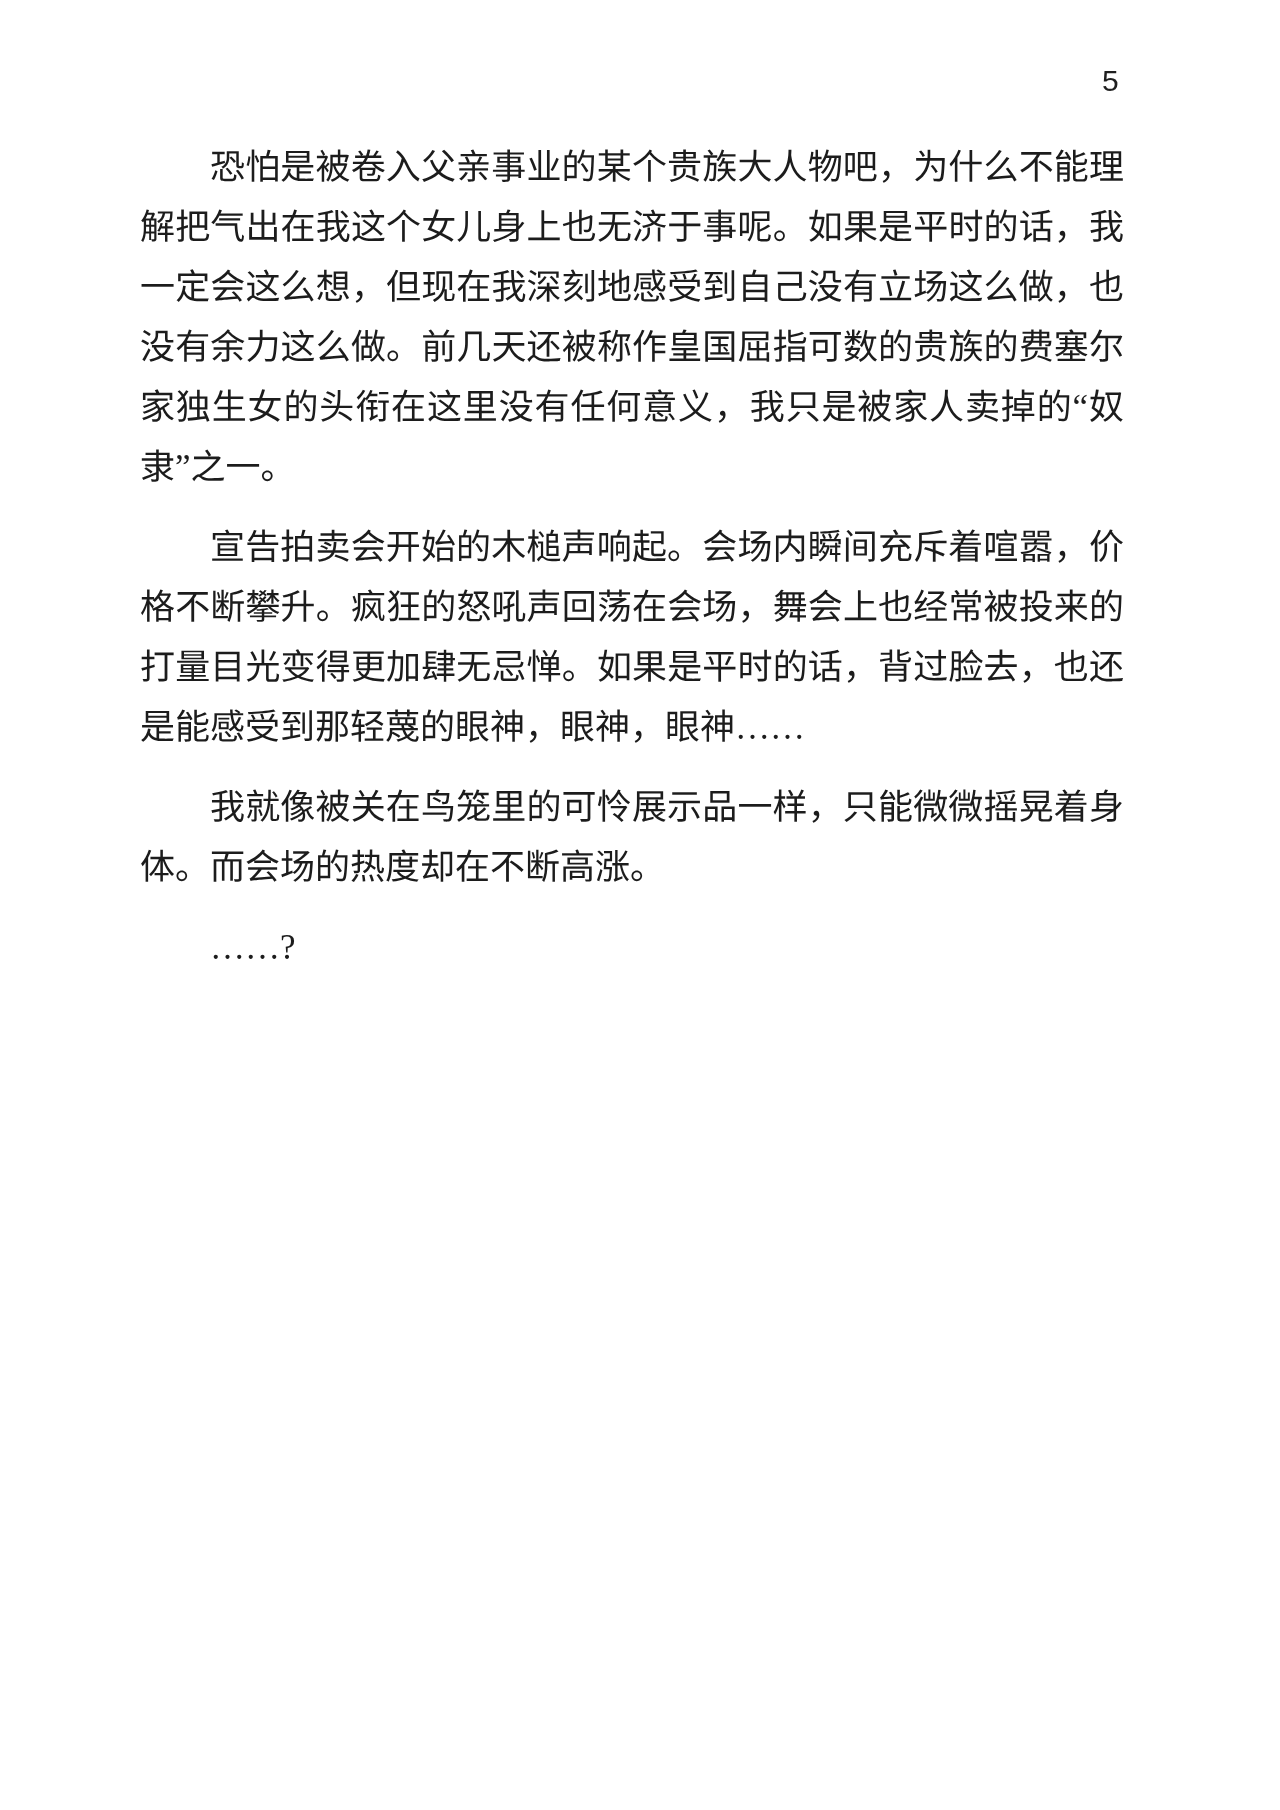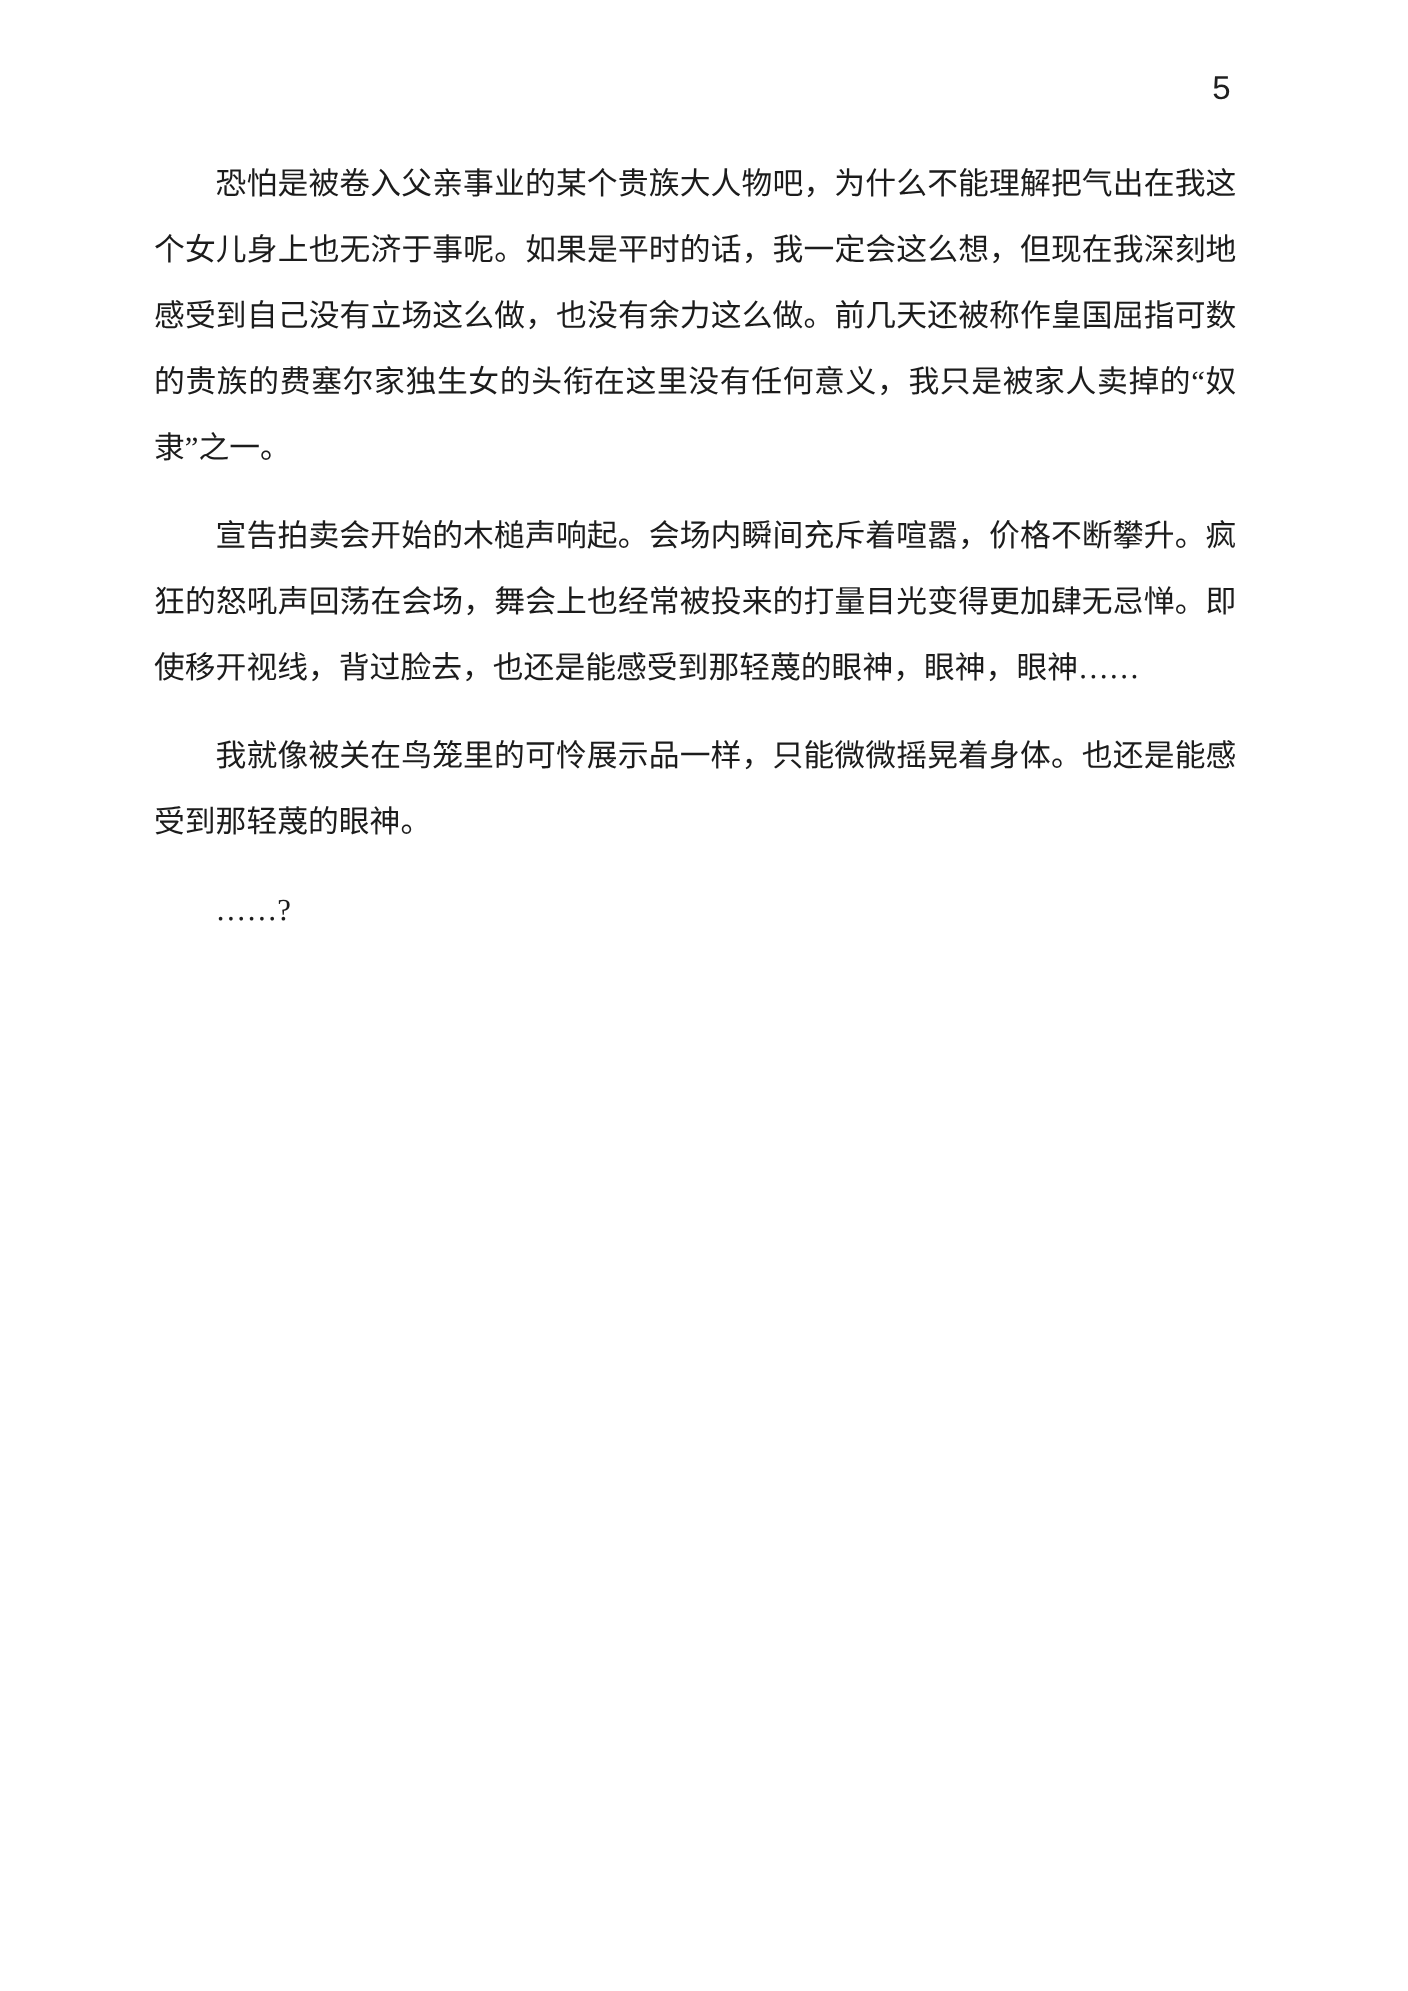--- a/index.html
+++ b/index.html
@@ -25,31 +25,31 @@
     font-family: "Liberation Sans", "DejaVu Sans", sans-serif;
   }
   .content {
     position: absolute;
     top: 138px;
     left: 140px;
     width: 1000px;
   }
   .para {
     margin: 0 16px 20px 0;
-    font-size: 28px;
+    font-size: 35px;
     line-height: 60px;
     text-align: justify;
     text-indent: 2em;
     word-break: break-all;
     color: #1c1c1c;
   }
 </style>
 </head>
 <body>
 
 <div class="page-number">5</div>
 
 <div class="content">
   <p class="para">恐怕是被卷入父亲事业的某个贵族大人物吧，为什么不能理解把气出在我这个女儿身上也无济于事呢。如果是平时的话，我一定会这么想，但现在我深刻地感受到自己没有立场这么做，也没有余力这么做。前几天还被称作皇国屈指可数的贵族的费塞尔家独生女的头衔在这里没有任何意义，我只是被家人卖掉的“奴隶”之一。</p>
-  <p class="para">宣告拍卖会开始的木槌声响起。会场内瞬间充斥着喧嚣，价格不断攀升。疯狂的怒吼声回荡在会场，舞会上也经常被投来的打量目光变得更加肆无忌惮。即使移开视线，背过脸去，也还是能感受到那轻蔑的眼神，眼神，眼神……</p>
-  <p class="para">我就像被关在鸟笼里的可怜展示品一样，只能微微摇晃着身体。也还是能感受到那轻蔑的眼神。</p>
+  <p class="para">宣告拍卖会开始的木槌声响起。会场内瞬间充斥着喧嚣，价格不断攀升。疯狂的怒吼声回荡在会场，舞会上也经常被投来的打量目光变得更加肆无忌惮。如果是平时的话，背过脸去，也还是能感受到那轻蔑的眼神，眼神，眼神……</p>
+  <p class="para">我就像被关在鸟笼里的可怜展示品一样，只能微微摇晃着身体。而会场的热度却在不断高涨。</p>
   <p class="para">……?</p>
 </div>
 
 </body></html>

